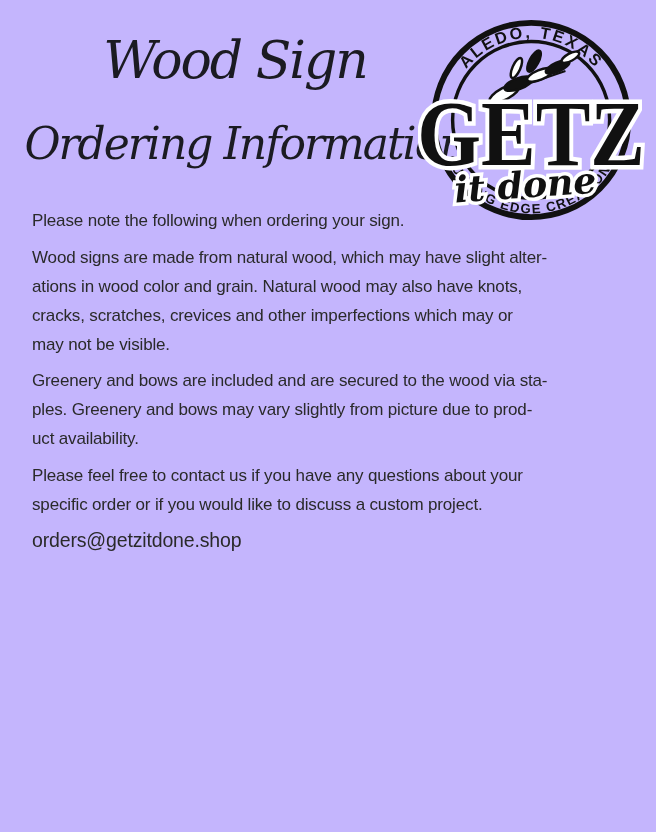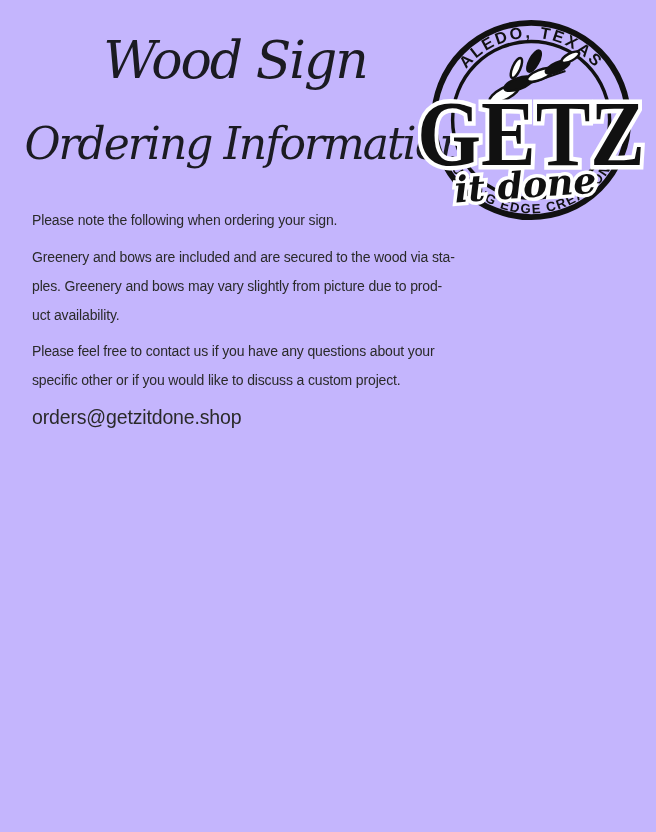--- a/index.html
+++ b/index.html
@@ -62,21 +62,21 @@
     stroke-width:7px;
   }
   
   .body-copy{
     position:absolute;
     left:32px; top:206px;
     width:614px;
   }
   .body-copy p{
     margin:0 0 7.5px 0;
-    font-size:14px;
+    font-size:17px;
     line-height:29px;
     letter-spacing:-0.15px;
     white-space:pre-line;
     color:#2a2a2a;
   }
   .email{
     font-size:19.5px;
     line-height:29px;
     letter-spacing:-0.15px;
     color:#2a2a2a;
@@ -120,21 +120,25 @@
       <ellipse cx="155" cy="42" rx="10" ry="3.8" fill="#ffffff" transform="rotate(-28 155 42)"></ellipse>
     </g>
 
     <text class="wordmark" x="115" y="152" text-anchor="middle" textLength="232" lengthAdjust="spacingAndGlyphs">GETZ</text>
 
     <text class="tagline" x="110" y="185" text-anchor="middle" transform="rotate(-4 110 185)">it done</text>
   </svg>
 
   <div class="body-copy">
     <p>Please note the following when ordering your sign.</p>
+    <p>Wood signs are made from natural wood, which may have slight alter-
+ations in wood color and grain. Natural wood may also have knots,
+cracks, scratches, crevices and other imperfections which may or
+may not be visible.</p>
     <p>Greenery and bows are included and are secured to the wood via sta-
 ples. Greenery and bows may vary slightly from picture due to prod-
 uct availability.</p>
     <p>Please feel free to contact us if you have any questions about your
-specific other or if you would like to discuss a custom project.</p>
+specific order or if you would like to discuss a custom project.</p>
     <div class="email">orders@getzitdone.shop</div>
   </div>
 
 </div>
 
 </body></html>

